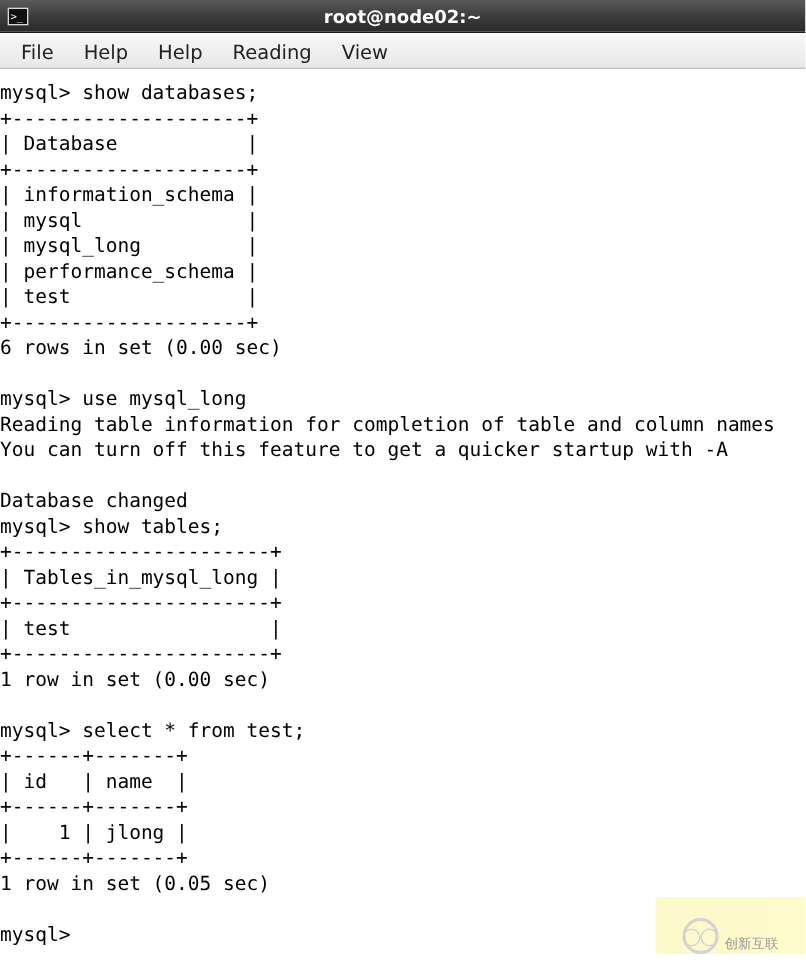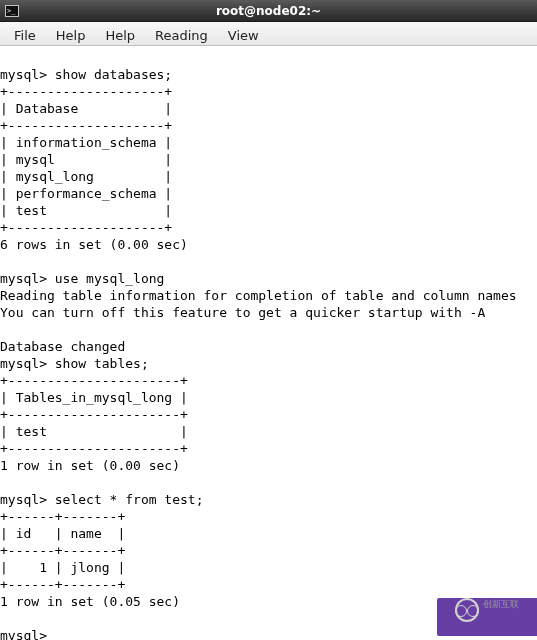--- a/index.html
+++ b/index.html
@@ -51,34 +51,34 @@
     padding: 2px 10px;
     cursor: default;
   }
   .terminal {
     font-family: "DejaVu Sans Mono", "Liberation Mono", monospace;
     font-size: 13px;
     line-height: 17px;
     color: #000;
     background: #ffffff;
     white-space: pre;
-    padding: 20px 0 0 0;
+    padding: 8px 0 0 0;
     height: calc(640px - 46px);
     overflow: hidden;
   }
   .watermark {
     position: absolute;
     right: 0;
     bottom: 4px;
     width: 100px;
     height: 38px;
-    background: #4c1d95;
+    background: #fef9c3;
     opacity: 0.85;
     display: flex;
-    align-items: flex-start;
+    align-items: flex-end;
     justify-content: center;
     font-size: 9px;
     color: #888;
     border-radius: 2px 0 0 2px;
   }
   .watermark-circle {
     width: 24px; height: 24px;
     border: 2px solid #ccc;
     border-radius: 50%;
     position: relative;

